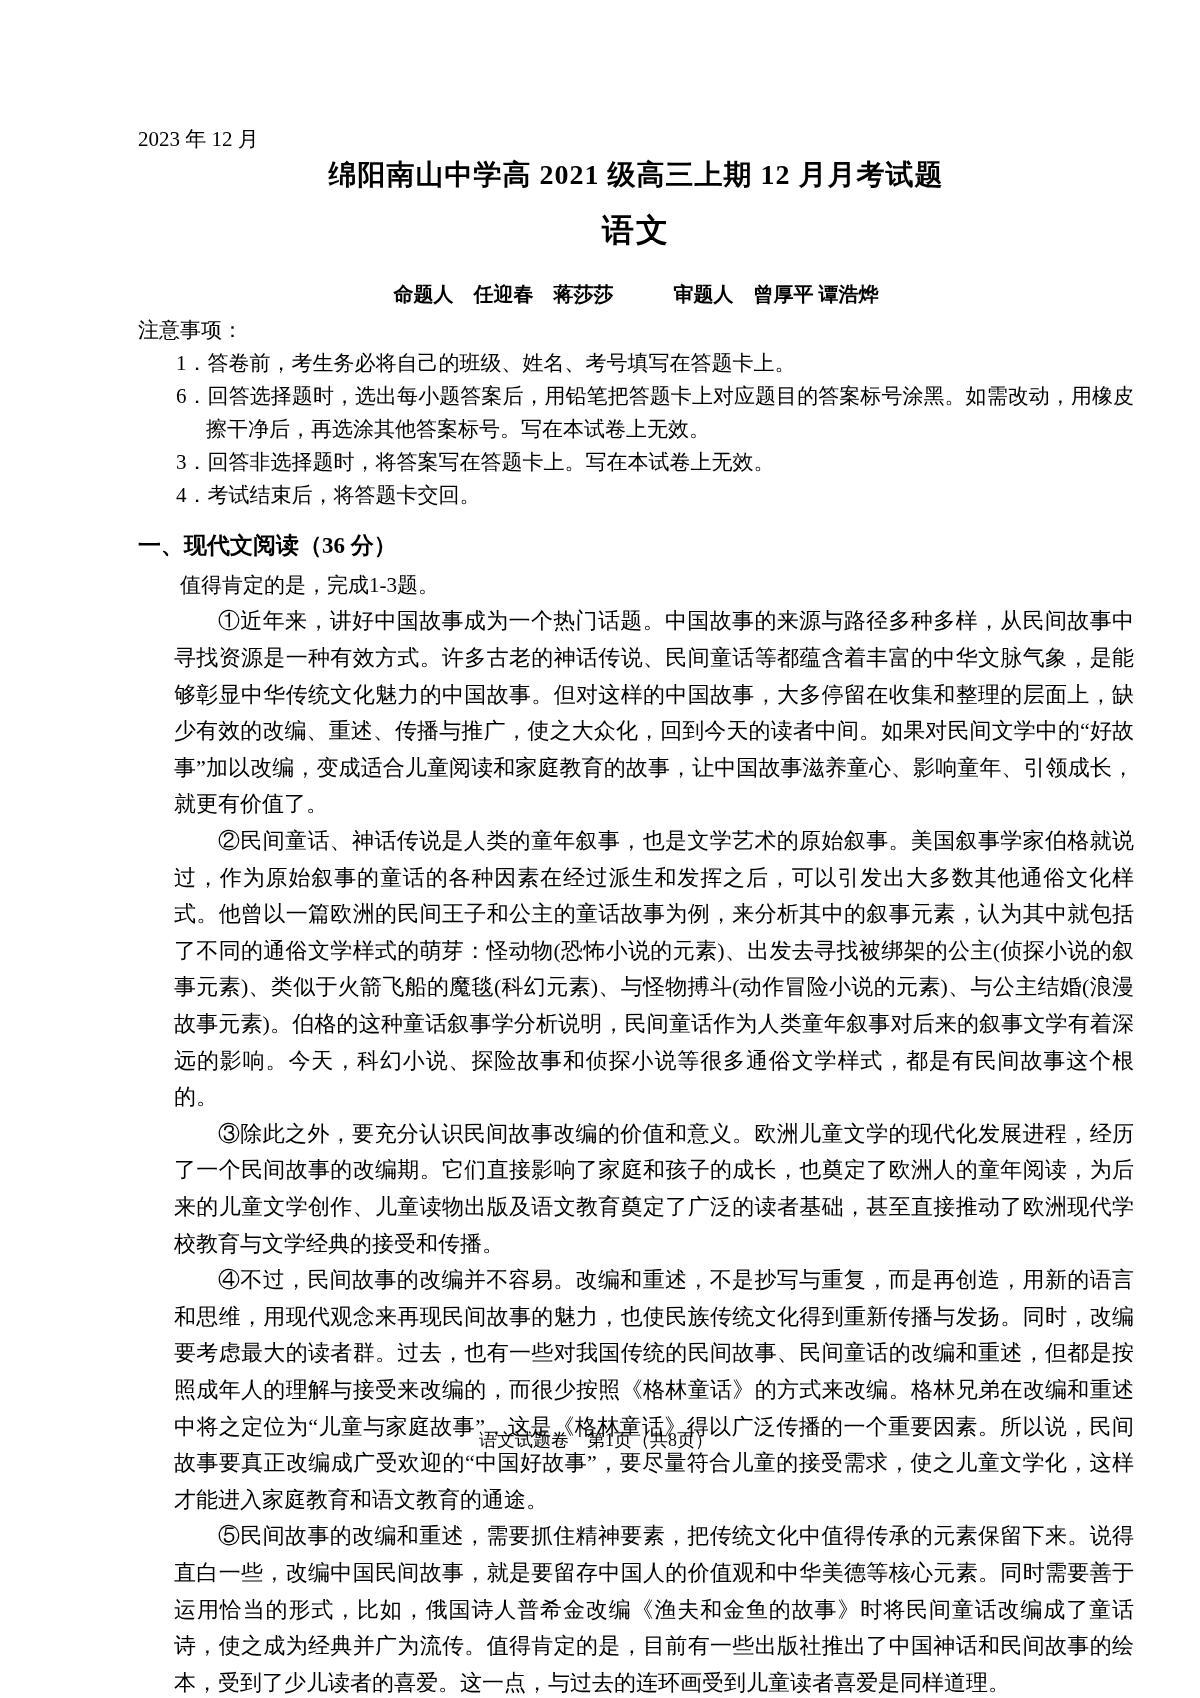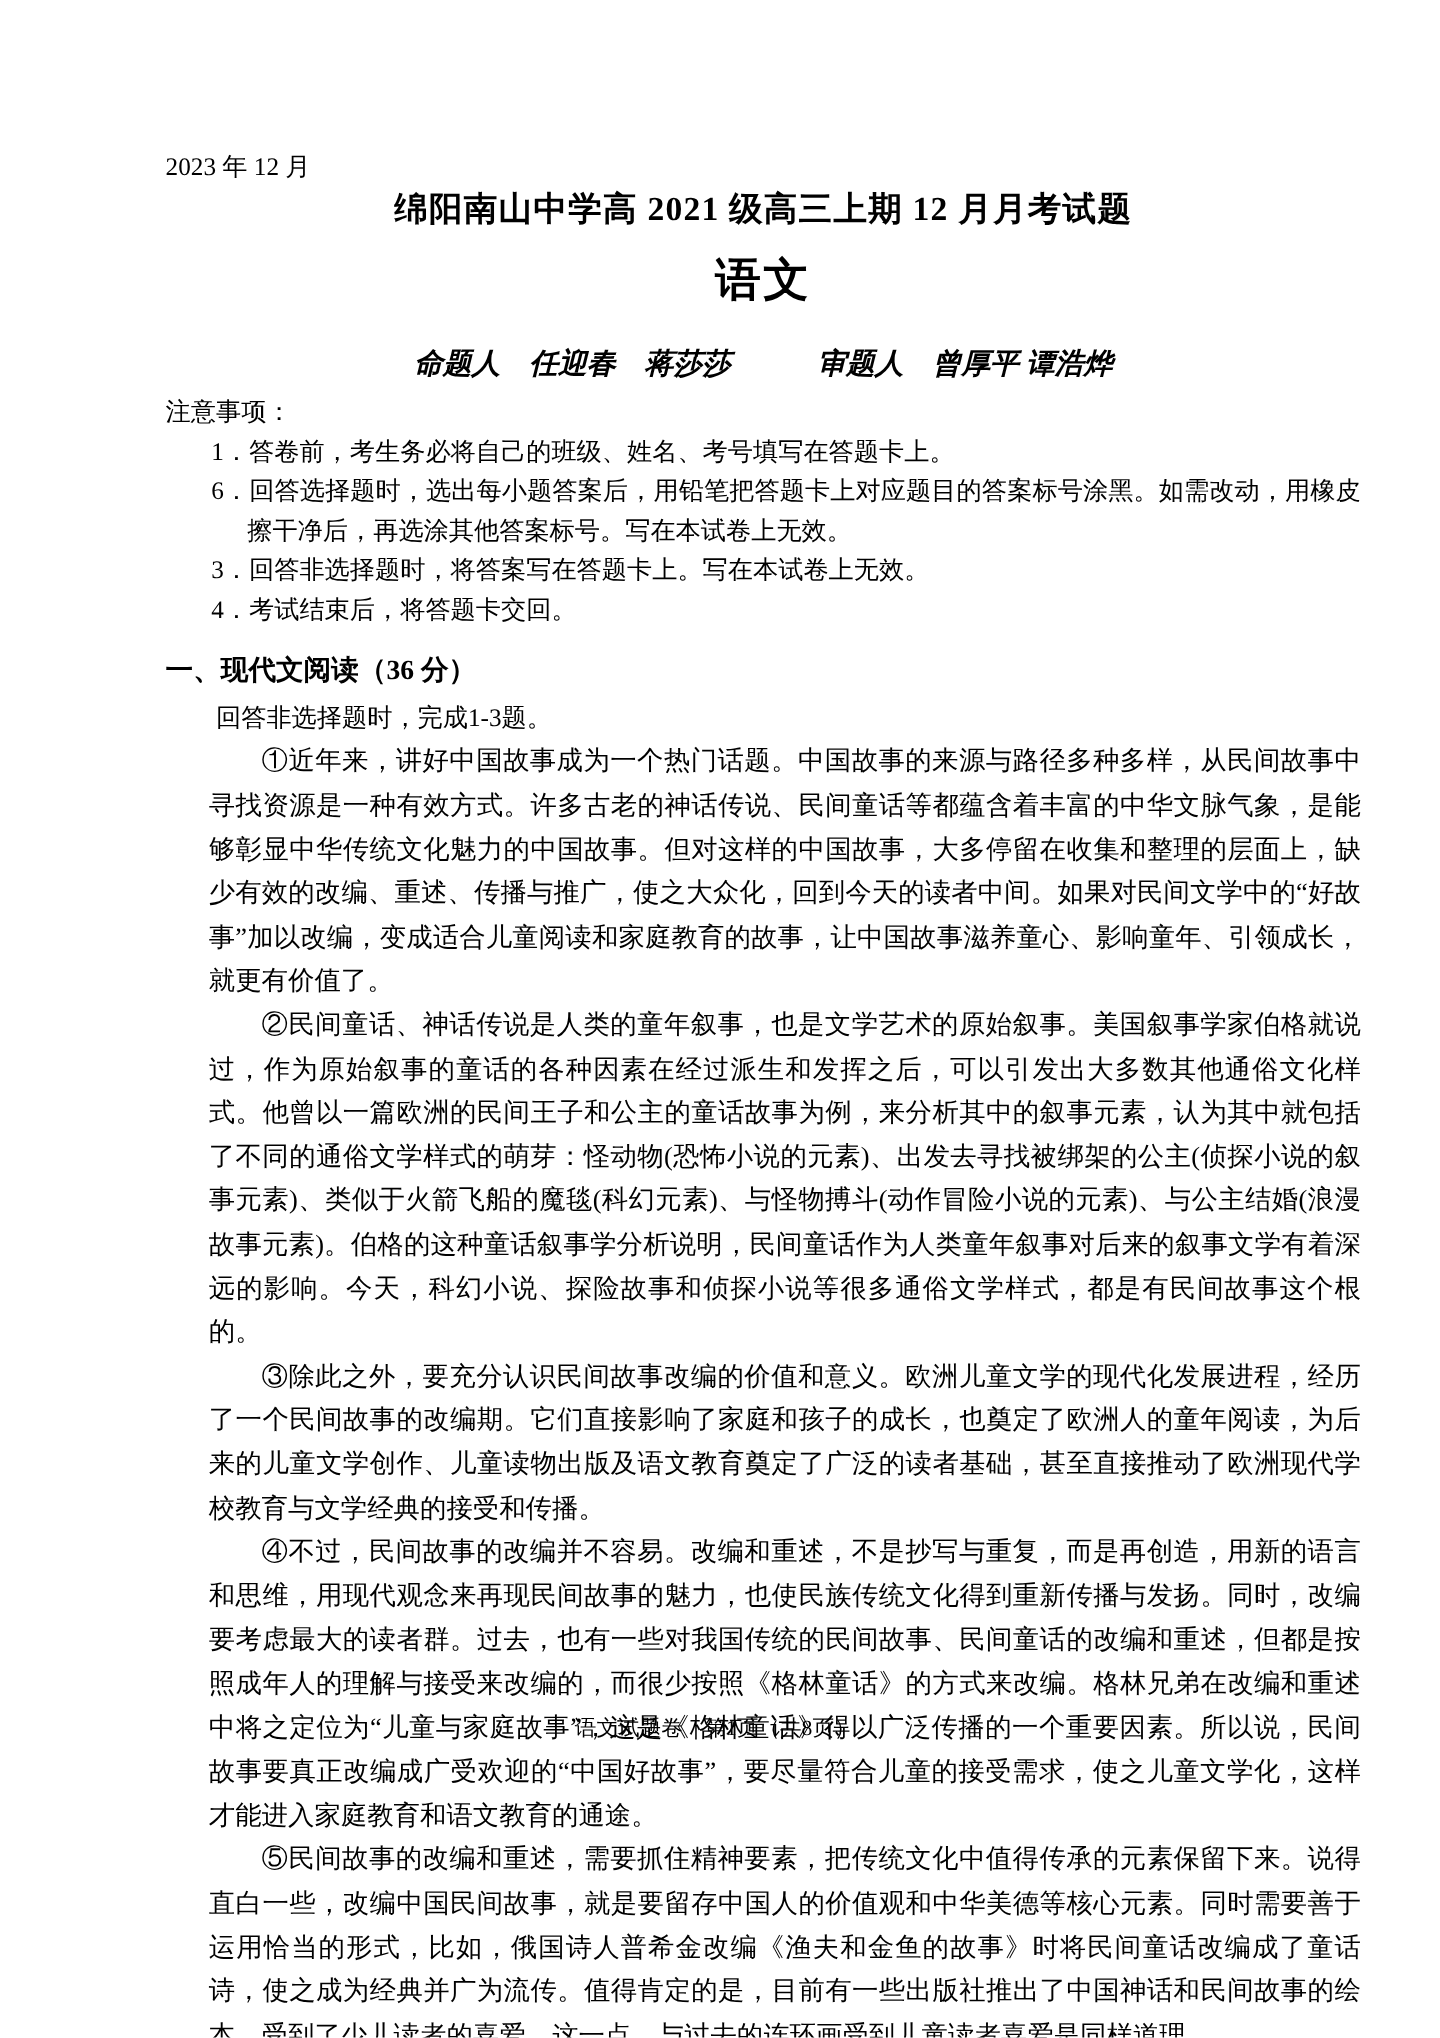--- a/index.html
+++ b/index.html
@@ -23,34 +23,33 @@
     margin-bottom: 4px;
   }
   .title {
     font-size: 28px;
     font-weight: bold;
     text-align: center;
     line-height: 1.3;
     letter-spacing: 1px;
   }
   .subject {
-    font-size: 38px;
+    font-size: 32px;
     font-weight: bold;
     text-align: center;
     margin-top: 16px;
     line-height: 1.3;
     letter-spacing: 2px;
   }
   .authors {
-    font-size: 24px;
+    font-size: 20px;
     font-weight: bold;
     text-align: center;
     margin-top: 30px;
     line-height: 1.3;
-    font-style: italic;
   }
   .notice-label {
     font-size: 21px;
     margin-top: 8px;
     line-height: 1.5;
   }
   .notice-list {
     margin-left: 38px;
   }
   .notice-item {
@@ -113,21 +112,21 @@
       <div class="notice-item">1．答卷前，考生务必将自己的班级、姓名、考号填写在答题卡上。</div>
       <div class="notice-item">6．回答选择题时，选出每小题答案后，用铅笔把答题卡上对应题目的答案标号涂黑。如需改动，用橡皮擦干净后，再选涂其他答案标号。写在本试卷上无效。</div>
       <div class="notice-item">3．回答非选择题时，将答案写在答题卡上。写在本试卷上无效。</div>
       <div class="notice-item">4．考试结束后，将答题卡交回。</div>
     </div>
   </div>
 
   <div class="section-heading">一、现代文阅读（36 分）</div>
 
 
-  <div class="instruction">回答非选择题时，完成1-3题。</div>
+  <div class="instruction">值得肯定的是，完成1-3题。</div>
 
   <div class="reading-passage">
     <p class="para">①近年来，讲好中国故事成为一个热门话题。中国故事的来源与路径多种多样，从民间故事中寻找资源是一种有效方式。许多古老的神话传说、民间童话等都蕴含着丰富的中华文脉气象，是能够彰显中华传统文化魅力的中国故事。但对这样的中国故事，大多停留在收集和整理的层面上，缺少有效的改编、重述、传播与推广，使之大众化，回到今天的读者中间。如果对民间文学中的“好故事”加以改编，变成适合儿童阅读和家庭教育的故事，让中国故事滋养童心、影响童年、引领成长，就更有价值了。</p>
     <p class="para">②民间童话、神话传说是人类的童年叙事，也是文学艺术的原始叙事。美国叙事学家伯格就说过，作为原始叙事的童话的各种因素在经过派生和发挥之后，可以引发出大多数其他通俗文化样式。他曾以一篇欧洲的民间王子和公主的童话故事为例，来分析其中的叙事元素，认为其中就包括了不同的通俗文学样式的萌芽：怪动物(恐怖小说的元素)、出发去寻找被绑架的公主(侦探小说的叙事元素)、类似于火箭飞船的魔毯(科幻元素)、与怪物搏斗(动作冒险小说的元素)、与公主结婚(浪漫故事元素)。伯格的这种童话叙事学分析说明，民间童话作为人类童年叙事对后来的叙事文学有着深远的影响。今天，科幻小说、探险故事和侦探小说等很多通俗文学样式，都是有民间故事这个根的。</p>
     <p class="para">③除此之外，要充分认识民间故事改编的价值和意义。欧洲儿童文学的现代化发展进程，经历了一个民间故事的改编期。它们直接影响了家庭和孩子的成长，也奠定了欧洲人的童年阅读，为后来的儿童文学创作、儿童读物出版及语文教育奠定了广泛的读者基础，甚至直接推动了欧洲现代学校教育与文学经典的接受和传播。</p>
     <p class="para">④不过，民间故事的改编并不容易。改编和重述，不是抄写与重复，而是再创造，用新的语言和思维，用现代观念来再现民间故事的魅力，也使民族传统文化得到重新传播与发扬。同时，改编要考虑最大的读者群。过去，也有一些对我国传统的民间故事、民间童话的改编和重述，但都是按照成年人的理解与接受来改编的，而很少按照《格林童话》的方式来改编。格林兄弟在改编和重述中将之定位为“儿童与家庭故事”，这是《格林童话》得以广泛传播的一个重要因素。所以说，民间故事要真正改编成广受欢迎的“中国好故事”，要尽量符合儿童的接受需求，使之儿童文学化，这样才能进入家庭教育和语文教育的通途。</p>
     <p class="para">⑤民间故事的改编和重述，需要抓住精神要素，把传统文化中值得传承的元素保留下来。说得直白一些，改编中国民间故事，就是要留存中国人的价值观和中华美德等核心元素。同时需要善于运用恰当的形式，比如，俄国诗人普希金改编《渔夫和金鱼的故事》时将民间童话改编成了童话诗，使之成为经典并广为流传。值得肯定的是，目前有一些出版社推出了中国神话和民间故事的绘本，受到了少儿读者的喜爱。这一点，与过去的连环画受到儿童读者喜爱是同样道理。</p>
   </div>
 
   <div class="footer">语文试题卷　第1页（共8页）</div>

